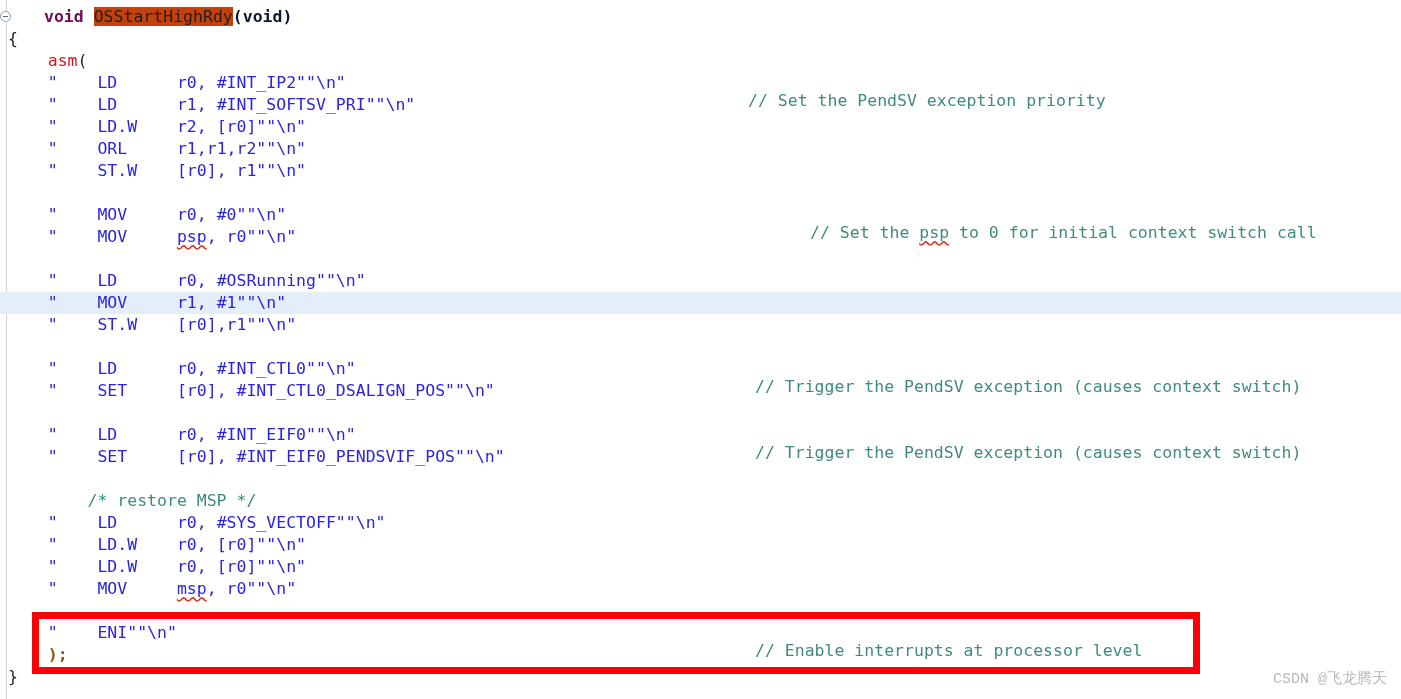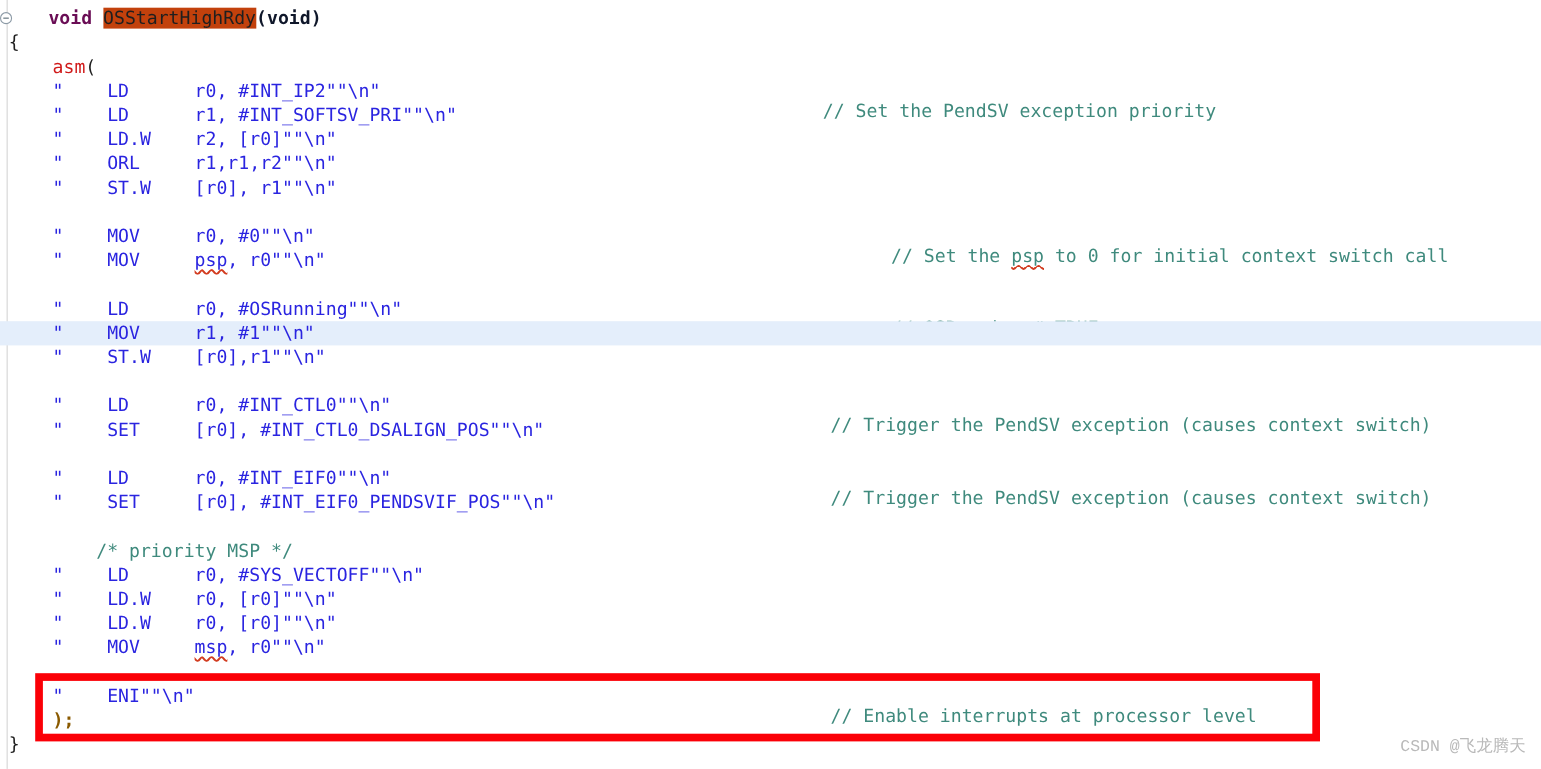--- a/index.html
+++ b/index.html
@@ -132,21 +132,21 @@
         <div class="line">    <span class="str">"    LD      r0, #OSRunning""\n"</span><span class="cmt-abs" style="left: 810px; text-align: right;">// OSRunning # TRUE</span></div>
         <div class="line highlight">    <span class="str">"    MOV     r1, #1""\n"</span></div>
         <div class="line">    <span class="str">"    ST.W    [r0],r1""\n"</span></div>
         <div class="line">&nbsp;</div>
         <div class="line">    <span class="str">"    LD      r0, #INT_CTL0""\n"</span><span class="cmt-abs" style="left: 755px;">// Trigger the PendSV exception (causes context switch)</span></div>
         <div class="line">    <span class="str">"    SET     [r0], #INT_CTL0_DSALIGN_POS""\n"</span></div>
         <div class="line">&nbsp;</div>
         <div class="line">    <span class="str">"    LD      r0, #INT_EIF0""\n"</span><span class="cmt-abs" style="left: 755px;">// Trigger the PendSV exception (causes context switch)</span></div>
         <div class="line">    <span class="str">"    SET     [r0], #INT_EIF0_PENDSVIF_POS""\n"</span></div>
         <div class="line">&nbsp;</div>
-        <div class="line"><span class="cmt">        /* priority MSP */</span></div>
+        <div class="line"><span class="cmt">        /* restore MSP */</span></div>
         <div class="line">    <span class="str">"    LD      r0, #SYS_VECTOFF""\n"</span></div>
         <div class="line">    <span class="str">"    LD.W    r0, [r0]""\n"</span></div>
         <div class="line">    <span class="str">"    LD.W    r0, [r0]""\n"</span></div>
         <div class="line">    <span class="str">"    MOV     <span class="sq">msp</span>, r0""\n"</span></div>
         <div class="line">&nbsp;</div>
         <div class="line">    <span class="str">"    ENI""\n"</span><span class="cmt-abs" style="left: 755px;">// Enable interrupts at processor level</span></div>
         <div class="line">    <span class="paren">)</span><span class="semi">;</span></div>
       </div>
 
     <div class="line"><span class="brace">}</span></div>

